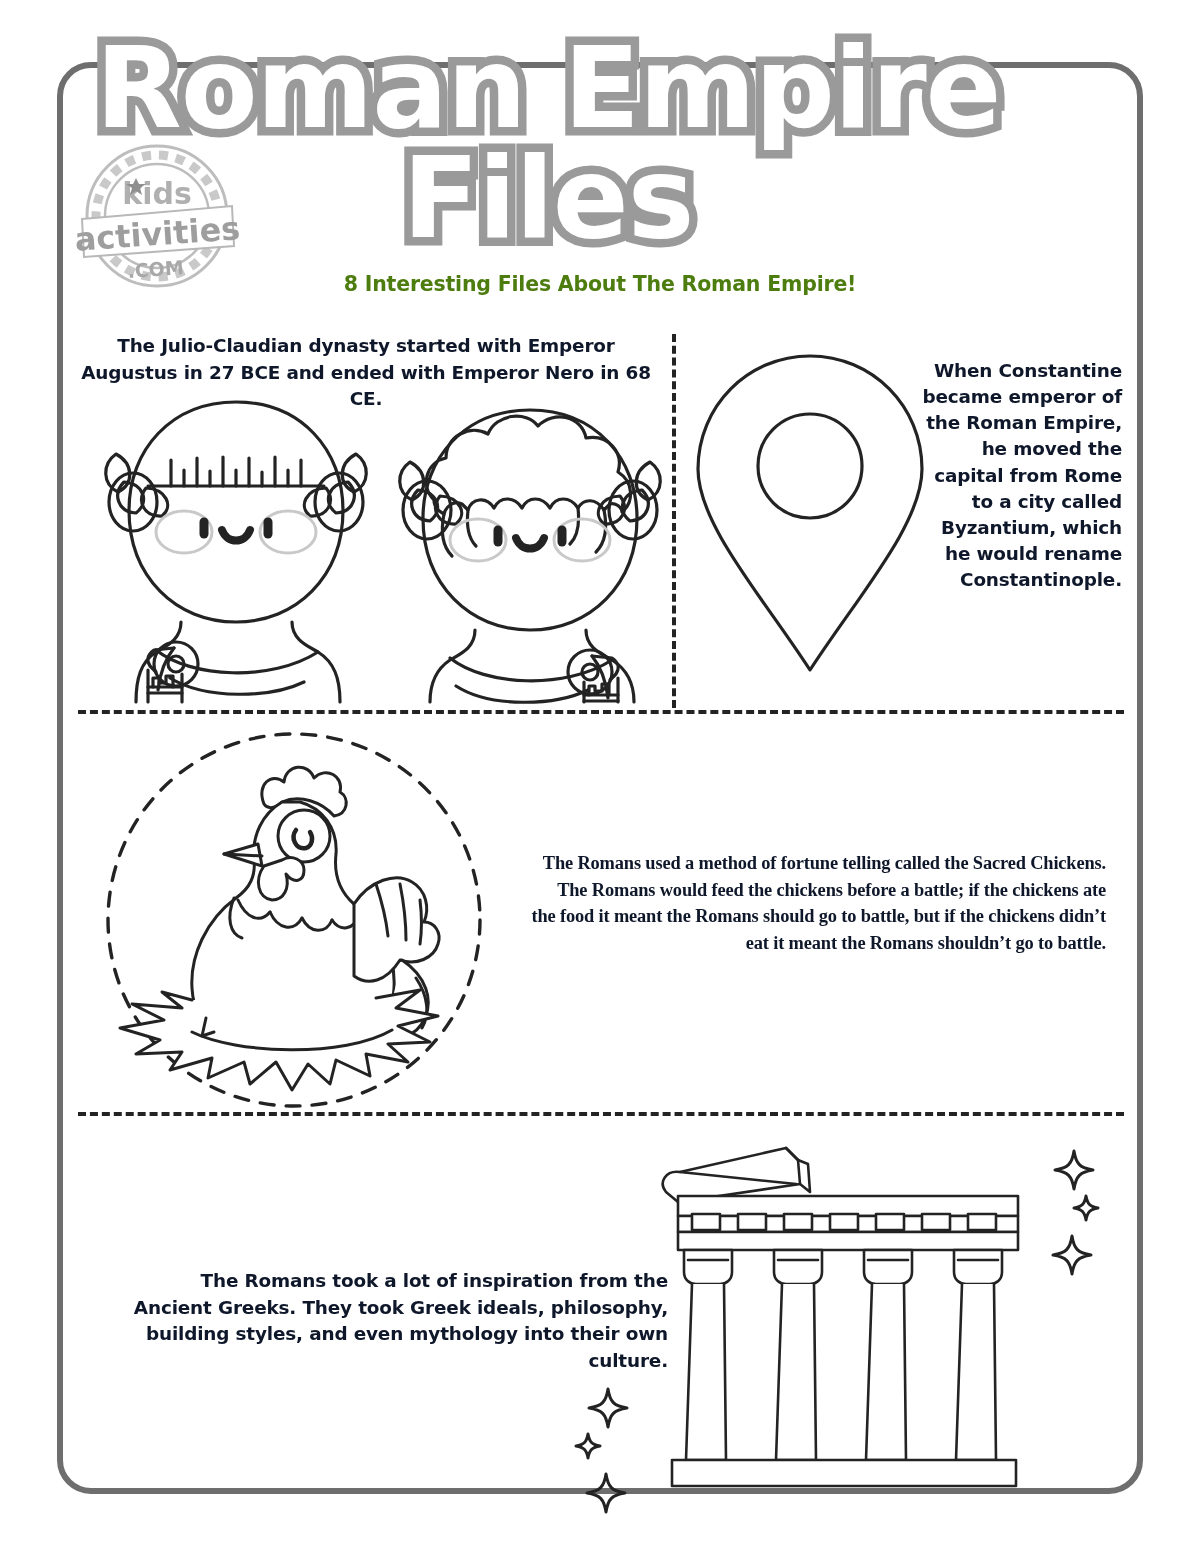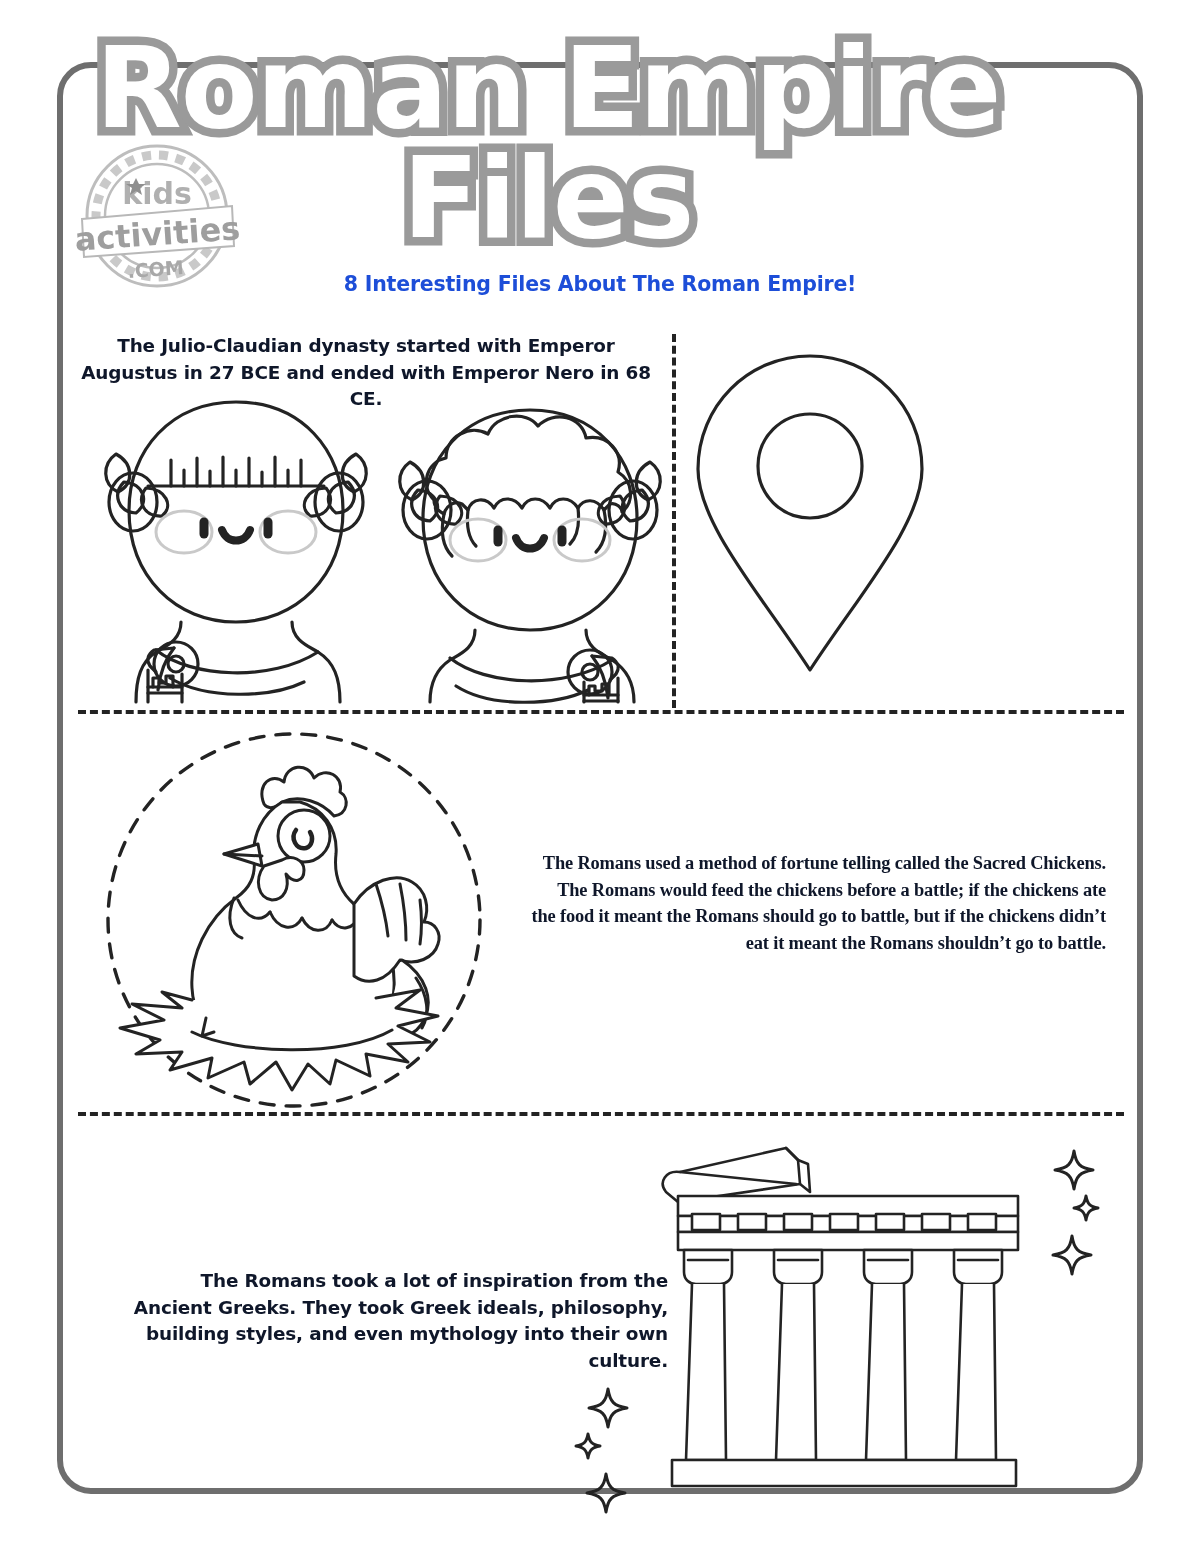--- a/index.html
+++ b/index.html
@@ -53,21 +53,21 @@
   .title-line.l2 { font-size: 112px; }
 
   .subtitle {
     position: absolute;
     left: 0;
     top: 272px;
     width: 1200px;
     text-align: center;
     font-size: 20.5px;
     font-weight: bold;
-    color: #1d4ed8;
+    color: #4d7c0f;
     letter-spacing: -0.2px;
   }
 
   
   .logo {
     position: absolute;
     left: 76px;
     top: 142px;
     width: 162px;
     height: 155px;
@@ -282,20 +282,21 @@
         <circle cx="200" cy="282" r="8"></circle>
         <path d="M194 292 L194 312"></path>
         <path d="M228 288 L228 312"></path>
         <path d="M194 305 L228 305"></path>
         <path d="M194 311 L228 311"></path>
         <path d="M199 305 L199 296 L205 296 L205 301 L212 301 L212 294 L219 294 L219 305"></path>
       </g>
     </svg>
   </div>
 
+  <div class="fact-text" id="fact2-text">When Constantine became emperor of the Roman Empire, he moved the capital from Rome to a city called Byzantium, which he would rename Constantinople.</div>
 
   <div class="illus" id="map-pin">
     <svg viewBox="0 0 240 330" width="240" height="330" fill="none" stroke="#232323" stroke-width="3.2" stroke-linecap="round" stroke-linejoin="round">
       <path d="M120 8
                C 58 8 8 58 8 121
                C 8 176 72 248 120 322
                C 168 248 232 176 232 121
                C 232 58 182 8 120 8 Z"></path>
       <circle cx="120" cy="118" r="52"></circle>
     </svg>

